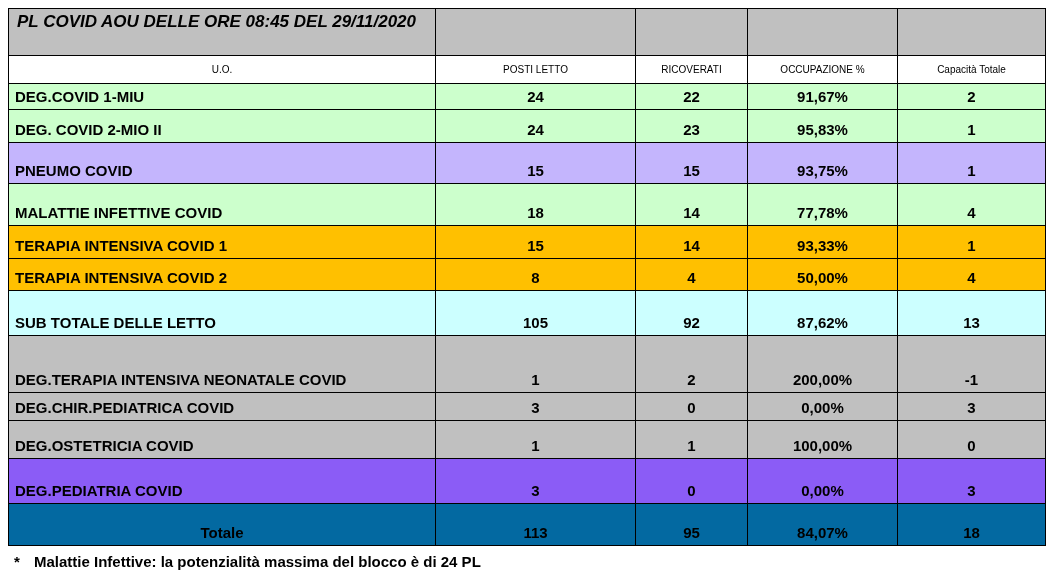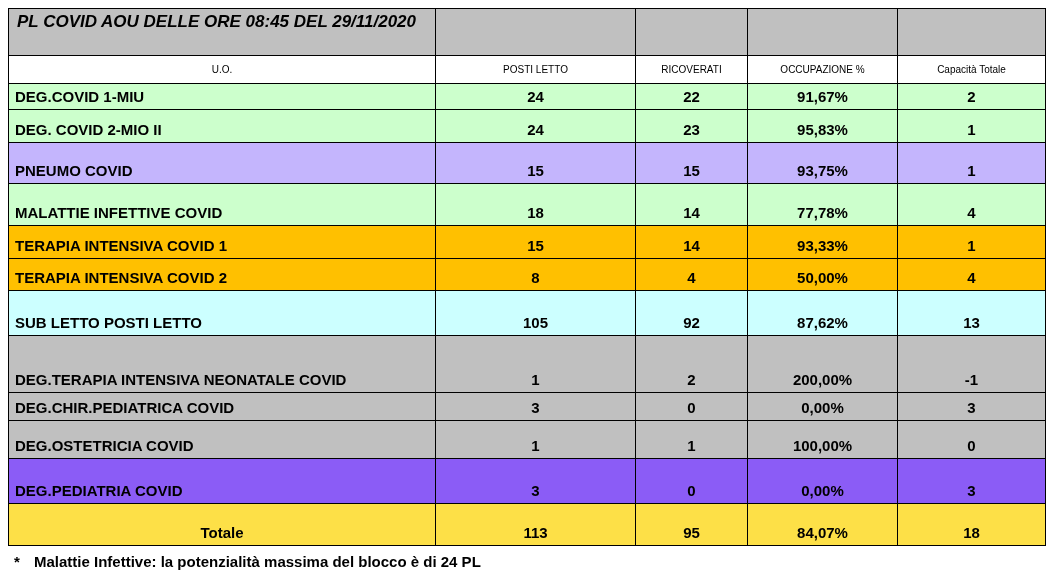--- a/index.html
+++ b/index.html
@@ -145,21 +145,21 @@
         <td class="num">1</td>
       </tr>
       <tr style="height: 32px; background-color: rgb(255, 192, 0);">
         <td class="label">TERAPIA INTENSIVA COVID 2</td>
         <td class="num">8</td>
         <td class="num">4</td>
         <td class="num">50,00%</td>
         <td class="num">4</td>
       </tr>
       <tr style="height: 45px; background-color: rgb(204, 255, 255);">
-        <td class="label">SUB LETTO POSTI LETTO</td>
+        <td class="label">SUB TOTALE DELLE LETTO</td>
         <td class="num">105</td>
         <td class="num">92</td>
         <td class="num">87,62%</td>
         <td class="num">13</td>
       </tr>
       <tr style="height: 57px; background-color: rgb(192, 192, 192);">
         <td class="label">DEG.TERAPIA INTENSIVA NEONATALE COVID</td>
         <td class="num">1</td>
         <td class="num">2</td>
         <td class="num">200,00%</td>
@@ -179,21 +179,21 @@
         <td class="num">100,00%</td>
         <td class="num">0</td>
       </tr>
       <tr style="height: 45px; background-color: #8b5cf6;">
         <td class="label">DEG.PEDIATRIA COVID</td>
         <td class="num">3</td>
         <td class="num">0</td>
         <td class="num">0,00%</td>
         <td class="num">3</td>
       </tr>
-      <tr style="height: 42px; background-color: #fde047;">
+      <tr style="height: 42px; background-color: #0369a1;">
         <td class="label-center">Totale</td>
         <td class="num">113</td>
         <td class="num">95</td>
         <td class="num">84,07%</td>
         <td class="num">18</td>
       </tr>
     </tbody>
   </table>
 
   <div class="footnote">

